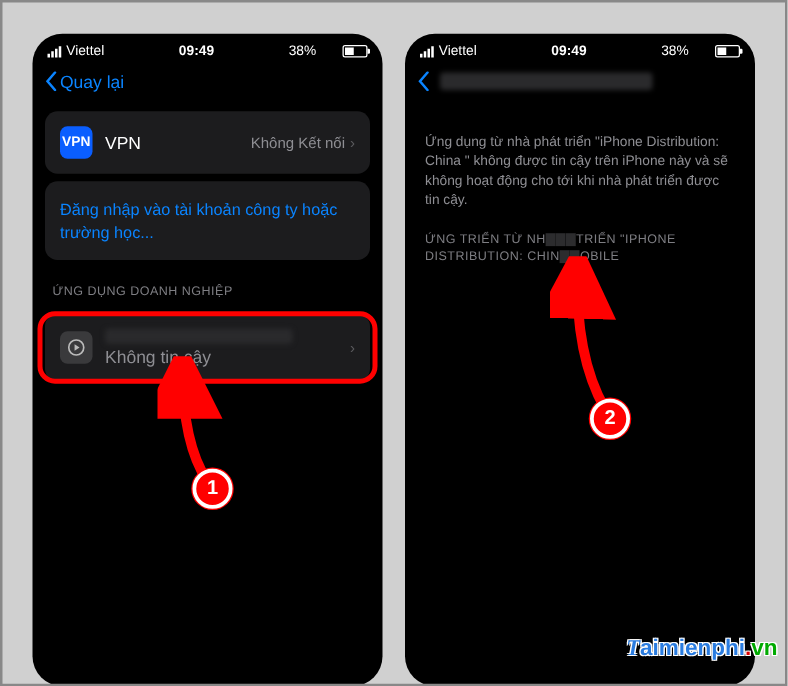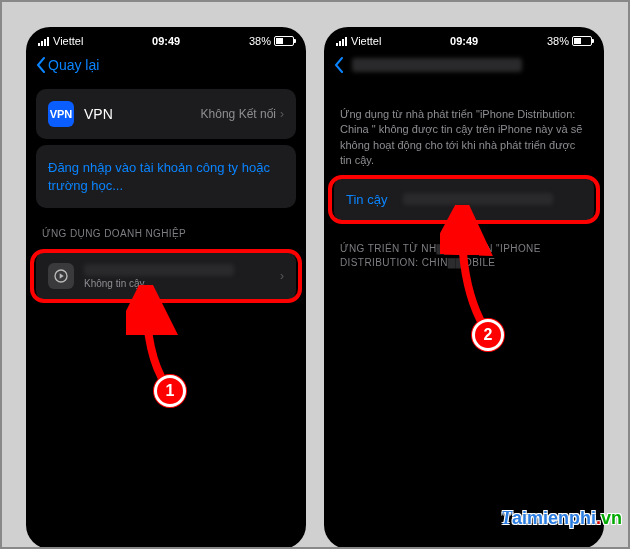--- a/index.html
+++ b/index.html
@@ -39,21 +39,21 @@
   
   .statusbar {
     display: flex;
     align-items: center;
     justify-content: space-between;
     padding: 6px 12px 2px 12px;
     height: 24px;
     font-size: 11px;
   }
   .sb-left { display: flex; align-items: center; gap: 4px; }
-  .sb-right { display: flex; align-items: center; gap: 3px; }
+  .sb-right { display: flex; align-items: center; gap: 21px; }
   .bars { display: inline-flex; align-items: flex-end; gap: 1px; }
   .bars i { width: 2px; background: #fff; display: block; }
   .bars i:nth-child(1){height:3px} .bars i:nth-child(2){height:5px}
   .bars i:nth-child(3){height:7px} .bars i:nth-child(4){height:9px}
   .battery {
     width: 20px; height: 10px; border: 1px solid #fff; border-radius: 2px;
     position: relative; display: inline-block;
   }
   .battery::after {
     content: ""; position: absolute; right: -3px; top: 2px;
@@ -92,21 +92,21 @@
   .icon-vpn { background: #0a5eff; }
   .icon-dev { background: #3a3a3c; }
   .icon-dev svg { width: 16px; height: 16px; }
   .icon-mc {
     width: 26px; height: 26px; border-radius: 5px;
     background:
       linear-gradient(#5a8c34 0 40%, #7a5230 40% 100%);
     position: relative;
   }
   .cell-title { font-size: 14px; }
-  .cell-sub { color: #8e8e93; font-size: 10px; margin-top: 2px; }
+  .cell-sub { color: #8e8e93; font-size: 14px; margin-top: 2px; }
   .cell-col { display: flex; flex-direction: column; }
   .linkcell { color: #0a84ff; font-size: 13px; line-height: 1.35; }
 
   .desc-text {
     color: #8e8e93; font-size: 11px; line-height: 1.4;
     padding: 6px 16px 2px 16px;
   }
 
   .highlight {
     position: absolute; border: 4px solid #ff0000; border-radius: 14px;
@@ -241,27 +241,20 @@
       <div class="back">
         <svg width="10" height="16" viewBox="0 0 10 16">
             <path d="M8 1 L2 8 L8 15" stroke="#0a84ff" stroke-width="2" fill="none" stroke-linecap="round"></path>
           </svg>
       </div>
       <span class="blur-line" style="width:170px; height:14px; margin-left:6px"></span>
     </div>
 
     <div class="desc-text" style="margin-top:18px">Ứng dụng từ nhà phát triển "iPhone Distribution: China                         " không được tin cậy trên iPhone này và sẽ không hoạt động cho tới khi nhà phát triển được tin cậy.</div>
 
-    <div style="position:relative; margin-top:6px">
-      <div class="cell" style="padding:14px 12px">
-        <span class="linkcell">Tin cậy</span>
-        <span class="blur-line" style="width:150px; margin-left:6px"></span>
-      </div>
-      <div class="highlight" style="left:4px; right:4px; top:-2px; bottom:-2px"></div>
-    </div>
 
     <div class="section-label" style="line-height:1.4">
       <span>ỨNG TRIỂN TỪ NH</span><span style="opacity:.35">▇▇▇</span><span>TRIỂN "IPHONE</span><br>
       <span>DISTRIBUTION: CHIN</span><span style="opacity:.35">▇▇</span><span>OBILE</span>
     </div>
 
 
     <svg class="arrow" style="left:116px; top:178px" width="70" height="130">
       <defs>
           <marker id="ah2" markerWidth="8" markerHeight="8" refX="5" refY="4" orient="auto">

